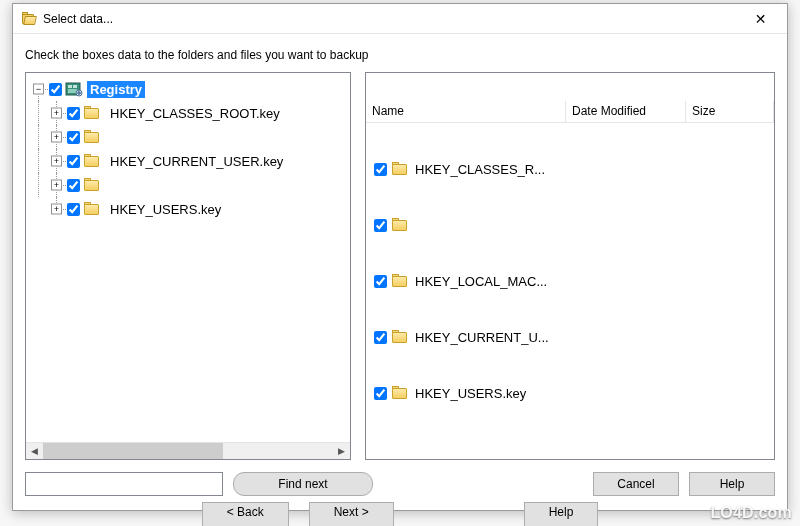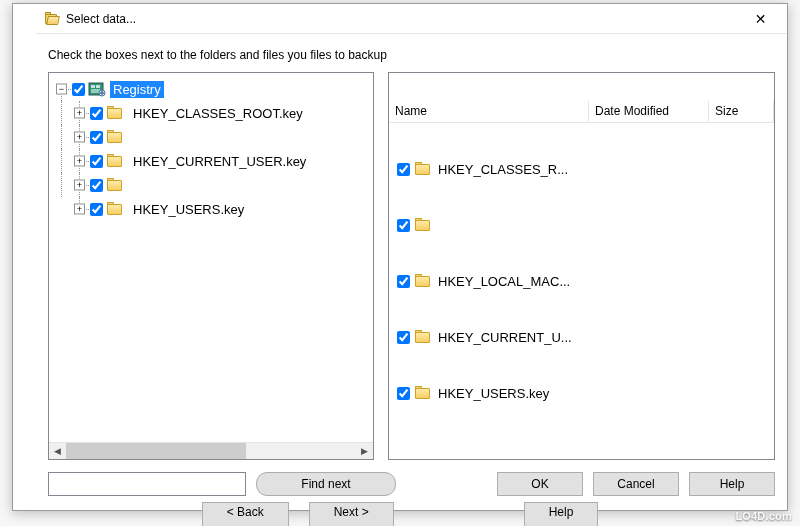--- a/index.html
+++ b/index.html
@@ -20,21 +20,20 @@
     .dialog {
       position: absolute;
       top: 3px; left: 12px;
       width: 776px;
       height: 508px;
       background: #fff;
       border: 1px solid #9a9a9a;
       box-shadow: 0 2px 12px rgba(0,0,0,0.25);
       display: flex;
       flex-direction: column;
-      padding-left: 23px;
     }
     .titlebar {
       height: 30px;
       display: flex;
       align-items: center;
       padding: 0 4px 0 8px;
       border-bottom: 1px solid #e5e5e5;
     }
     .title-icon {
       width: 16px; height: 16px;
@@ -213,20 +212,21 @@
       flex:none;
     }
     .reg-icon svg { width:18px; height:16px; display:block; }
 
     .tree-label {
       padding: 1px 3px;
     }
     .tree-label.selected {
       background: #1a86ff;
       color: #fff;
+      font-weight: bold;
     }
 
     .list-panel {
       flex: 1;
       border: 1px solid #828790;
       background: #fff;
       display: flex;
       flex-direction: column;
       min-height: 0;
     }
@@ -308,21 +308,21 @@
       border:1px solid #adadad;
       border-bottom:none;
       background:#e1e1e1;
       padding: 2px 24px;
       height: 24px;
       transform: translateY(2px);
     }
     .watermark {
       position: absolute;
       right: 8px; bottom: 4px;
-      font-size: 11px;
+      font-size: 16px;
       font-weight: 600;
       color: rgba(255,255,255,0.92);
       text-shadow: 0 1px 2px rgba(0,0,0,0.5);
       letter-spacing: 0.2px;
     }
   </style>
 </head>
 <body>
 
 <div class="backdrop"></div>
@@ -334,21 +334,21 @@
       <span class="fld-tab"></span>
         <span class="fld-back"></span>
         <span class="fld-front"></span>
     </span>
     <span class="title-text">Select data...</span>
     <button class="close-btn">
       <span>✕</span>
     </button>
   </div>
 
-  <div class="instruction">Check the boxes next to the folders and files you files to backup</div>
+  <div class="instruction">Check the boxes data to the folders and files you want to backup</div>
 
   <div class="body-area">
 
     <div class="tree-panel">
       <div class="tree-scroll">
 
         <div class="tree-row">
           <span class="tree-conn root-top">
             <span class="tree-expander">−</span>
           </span>
@@ -502,21 +502,20 @@
 
       </div>
     </div>
 
   </div>
 
   <div class="footer">
     <input class="search-input" type="text" value="" style="">
     <button class="btn wide">Find next</button>
     <div class="spacer"></div>
-    <button class="btn">OK</button>
     <button class="btn">Cancel</button>
     <button class="btn">Help</button>
   </div>
 
 </div>
 
 <div class="underbar-buttons">
   <span class="under-btn">&lt; Back</span>
   <span class="under-btn">Next &gt;</span>
   <span style="width:90px;"></span>

